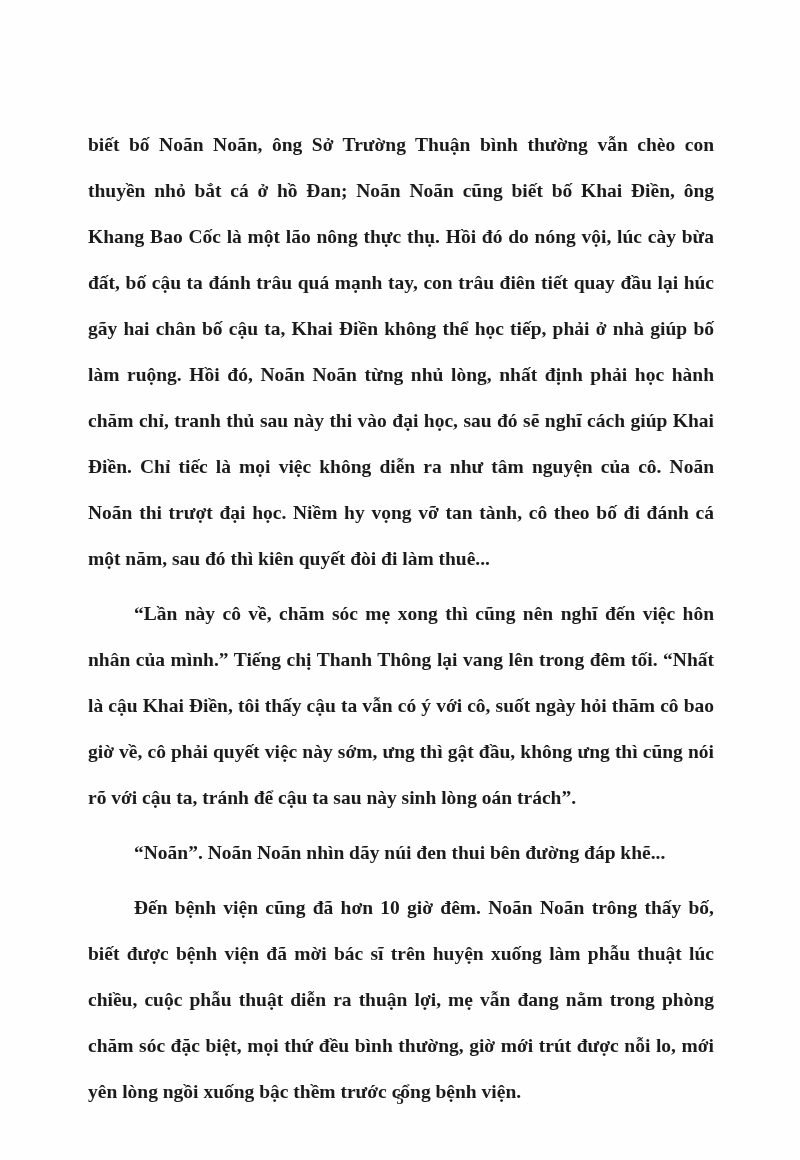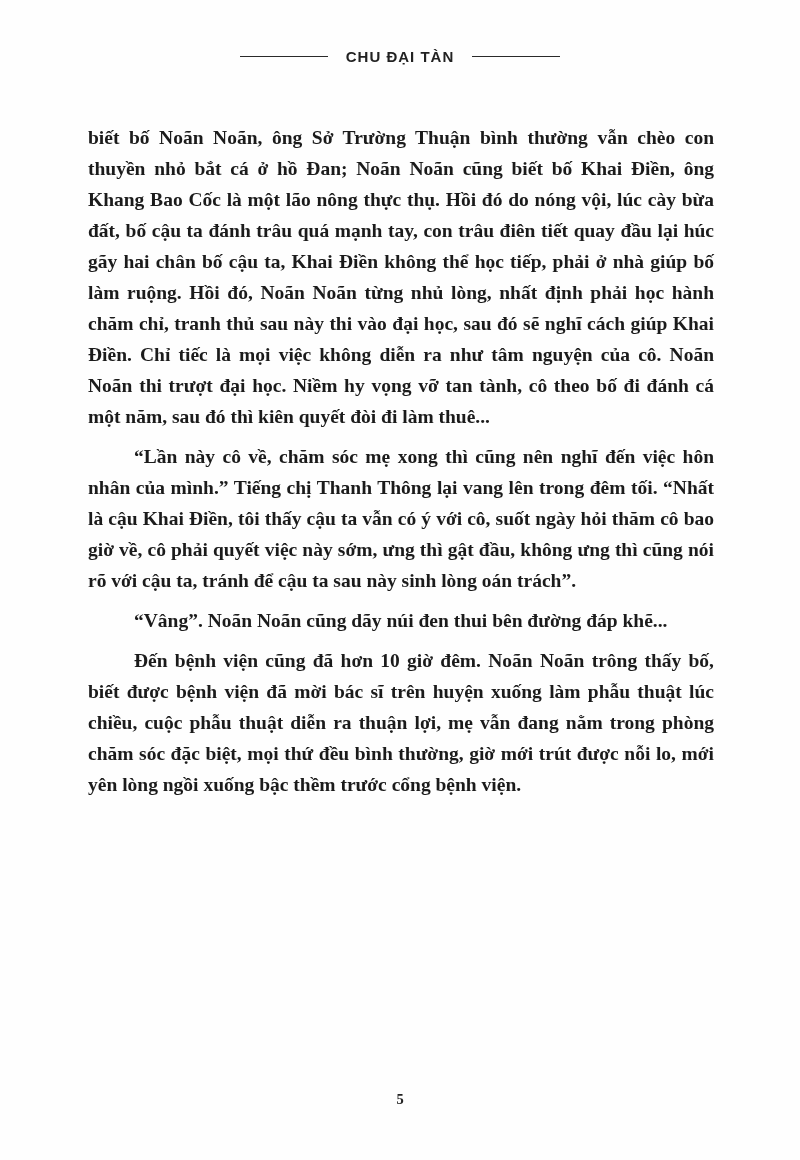--- a/index.html
+++ b/index.html
@@ -39,21 +39,21 @@
     letter-spacing: 1px;
     color: #222;
     white-space: nowrap;
   }
   .body-text {
     position: absolute;
     top: 122px;
     left: 88px;
     width: 626px;
     font-size: 19.5px;
-    line-height: 31px;
+    line-height: 46px;
     font-weight: 600;
     text-align: justify;
     color: #1b1b1b;
   }
   .body-text p {
     margin: 0 0 9px 0;
   }
   .body-text p.indented {
     text-indent: 46px;
   }
@@ -67,28 +67,23 @@
     font-size: 14.5px;
     font-weight: 700;
     color: #222;
   }
 </style>
 </head>
 <body>
 
 <div class="page">
 
-  <div class="running-head">
-    <span class="rule"></span>
-    <span class="head-title">CHU ĐẠI TÀN</span>
-    <span class="rule"></span>
-  </div>
 
   <div class="body-text">
     <p>biết bố Noãn Noãn, ông Sở Trường Thuận bình thường vẫn chèo con thuyền nhỏ bắt cá ở hồ Đan; Noãn Noãn cũng biết bố Khai Điền, ông Khang Bao Cốc là một lão nông thực thụ. Hồi đó do nóng vội, lúc cày bừa đất, bố cậu ta đánh trâu quá mạnh tay, con trâu điên tiết quay đầu lại húc gãy hai chân bố cậu ta, Khai Điền không thể học tiếp, phải ở nhà giúp bố làm ruộng. Hồi đó, Noãn Noãn từng nhủ lòng, nhất định phải học hành chăm chỉ, tranh thủ sau này thi vào đại học, sau đó sẽ nghĩ cách giúp Khai Điền. Chỉ tiếc là mọi việc không diễn ra như tâm nguyện của cô. Noãn Noãn thi trượt đại học. Niềm hy vọng vỡ tan tành, cô theo bố đi đánh cá một năm, sau đó thì kiên quyết đòi đi làm thuê...</p>
     <p class="indented">“Lần này cô về, chăm sóc mẹ xong thì cũng nên nghĩ đến việc hôn nhân của mình.” Tiếng chị Thanh Thông lại vang lên trong đêm tối. “Nhất là cậu Khai Điền, tôi thấy cậu ta vẫn có ý với cô, suốt ngày hỏi thăm cô bao giờ về, cô phải quyết việc này sớm, ưng thì gật đầu, không ưng thì cũng nói rõ với cậu ta, tránh để cậu ta sau này sinh lòng oán trách”.</p>
-    <p class="indented">“Vâng”. Noãn Noãn cũng dãy núi đen thui bên đường đáp khẽ...</p>
+    <p class="indented">“Noãn”. Noãn Noãn nhìn dãy núi đen thui bên đường đáp khẽ...</p>
     <p class="indented">Đến bệnh viện cũng đã hơn 10 giờ đêm. Noãn Noãn trông thấy bố, biết được bệnh viện đã mời bác sĩ trên huyện xuống làm phẫu thuật lúc chiều, cuộc phẫu thuật diễn ra thuận lợi, mẹ vẫn đang nằm trong phòng chăm sóc đặc biệt, mọi thứ đều bình thường, giờ mới trút được nỗi lo, mới yên lòng ngồi xuống bậc thềm trước cổng bệnh viện.</p>
   </div>
 
   <div class="page-number">5</div>
 
 </div>
 
 </body></html>

